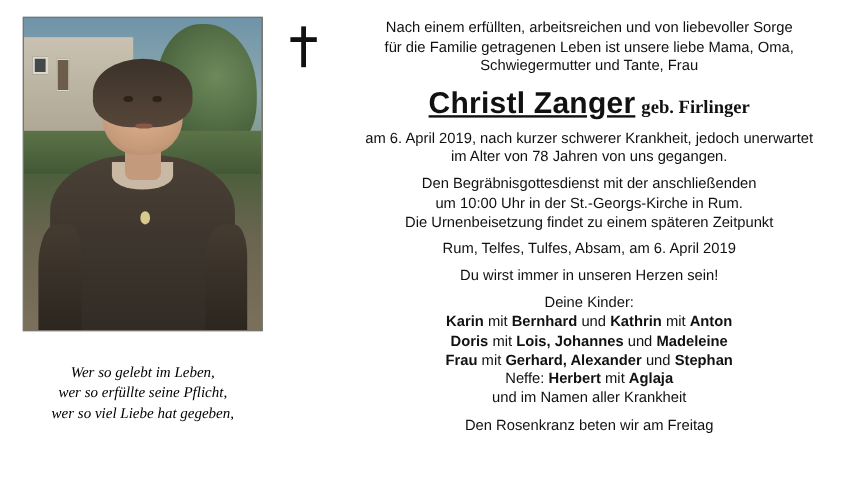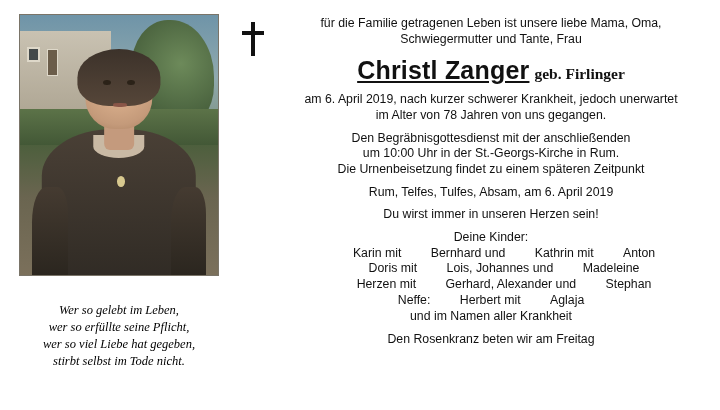--- a/index.html
+++ b/index.html
@@ -233,21 +233,21 @@
     font-weight: bold;
     margin-left: 5px;
     font-family: Liberation Serif, serif;
   }
   .para {
     font-size: 12.3px;
     line-height: 15.8px;
     margin-top: 7px;
   }
   .para.tight { margin-top: 6px; }
-  .b { font-weight: normal; margin-left: 26px; }
+  .b { font-weight: bold; }
   .children {
     font-size: 12.3px;
     line-height: 15.8px;
     margin-top: 2px;
   }
   .kinder-label {
     font-size: 12.3px;
     margin-top: 7px;
   }
 </style>
@@ -277,32 +277,32 @@
       <div class="ph-eye l"></div>
       <div class="ph-eye r"></div>
       <div class="ph-mouth"></div>
       <div class="ph-pendant"></div>
     </div>
 
     <div class="verse">
       <div>Wer so gelebt im Leben,</div>
       <div>wer so erfüllte seine Pflicht,</div>
       <div>wer so viel Liebe hat gegeben,</div>
-      <div>stirbt selbst im Tode nicht.</div>
     </div>
   </div>
 
   <div class="cross">
     <div class="v"></div>
     <div class="h"></div>
   </div>
 
   <div class="right-col">
 
     <div class="intro">
+      <div>Nach einem erfüllten, arbeitsreichen und von liebevoller Sorge</div>
       <div>für die Familie getragenen Leben ist unsere liebe Mama, Oma,</div>
       <div>Schwiegermutter und Tante, Frau</div>
     </div>
 
     <div class="name-line">
       <span class="name-main">Christl Zanger</span><span class="name-geb">geb. Firlinger</span>
     </div>
 
     <div class="para tight">
       <div>am 6. April 2019, nach kurzer schwerer Krankheit, jedoch unerwartet</div>
@@ -322,21 +322,21 @@
     <div class="kinder-label">Deine Kinder:</div>
 
     <div class="children">
       <div>
         <span class="b">Karin</span><span> mit </span><span class="b">Bernhard</span><span> und </span><span class="b">Kathrin</span><span> mit </span><span class="b">Anton</span>
       </div>
       <div>
         <span class="b">Doris</span><span> mit </span><span class="b">Lois, Johannes</span><span> und </span><span class="b">Madeleine</span>
       </div>
       <div>
-        <span class="b">Herzen</span><span> mit </span><span class="b">Gerhard, Alexander</span><span> und </span><span class="b">Stephan</span>
+        <span class="b">Frau</span><span> mit </span><span class="b">Gerhard, Alexander</span><span> und </span><span class="b">Stephan</span>
       </div>
       <div>
         <span>Neffe: </span><span class="b">Herbert</span><span> mit </span><span class="b">Aglaja</span>
       </div>
       <div>und im Namen aller Krankheit</div>
     </div>
 
     <div class="para">
       <div>Den Rosenkranz beten wir am Freitag</div>
     </div>

